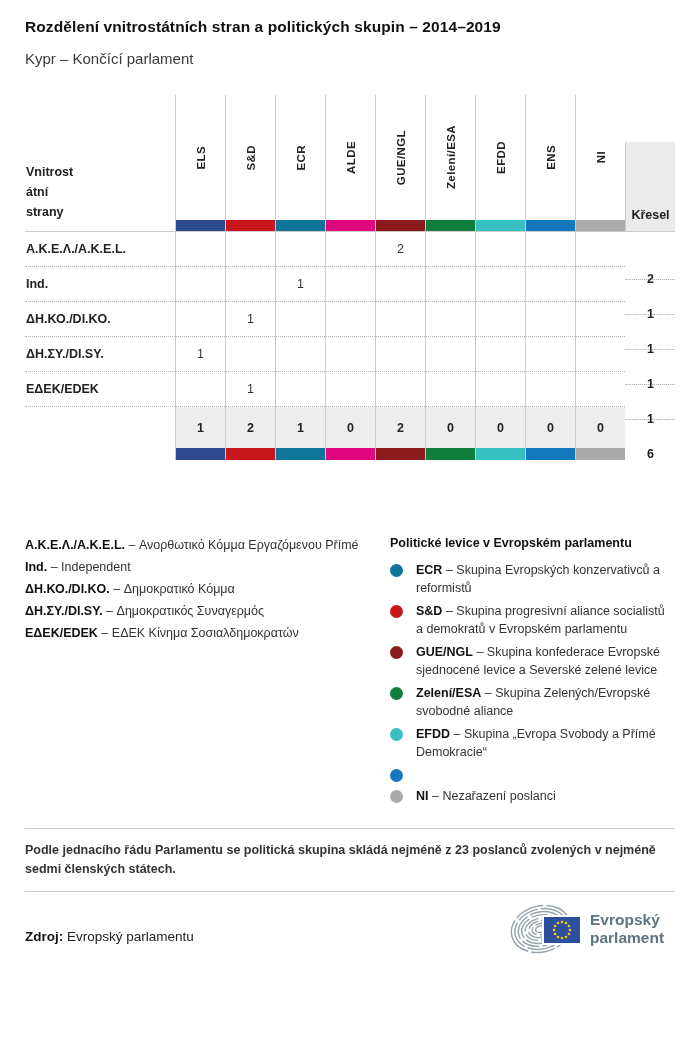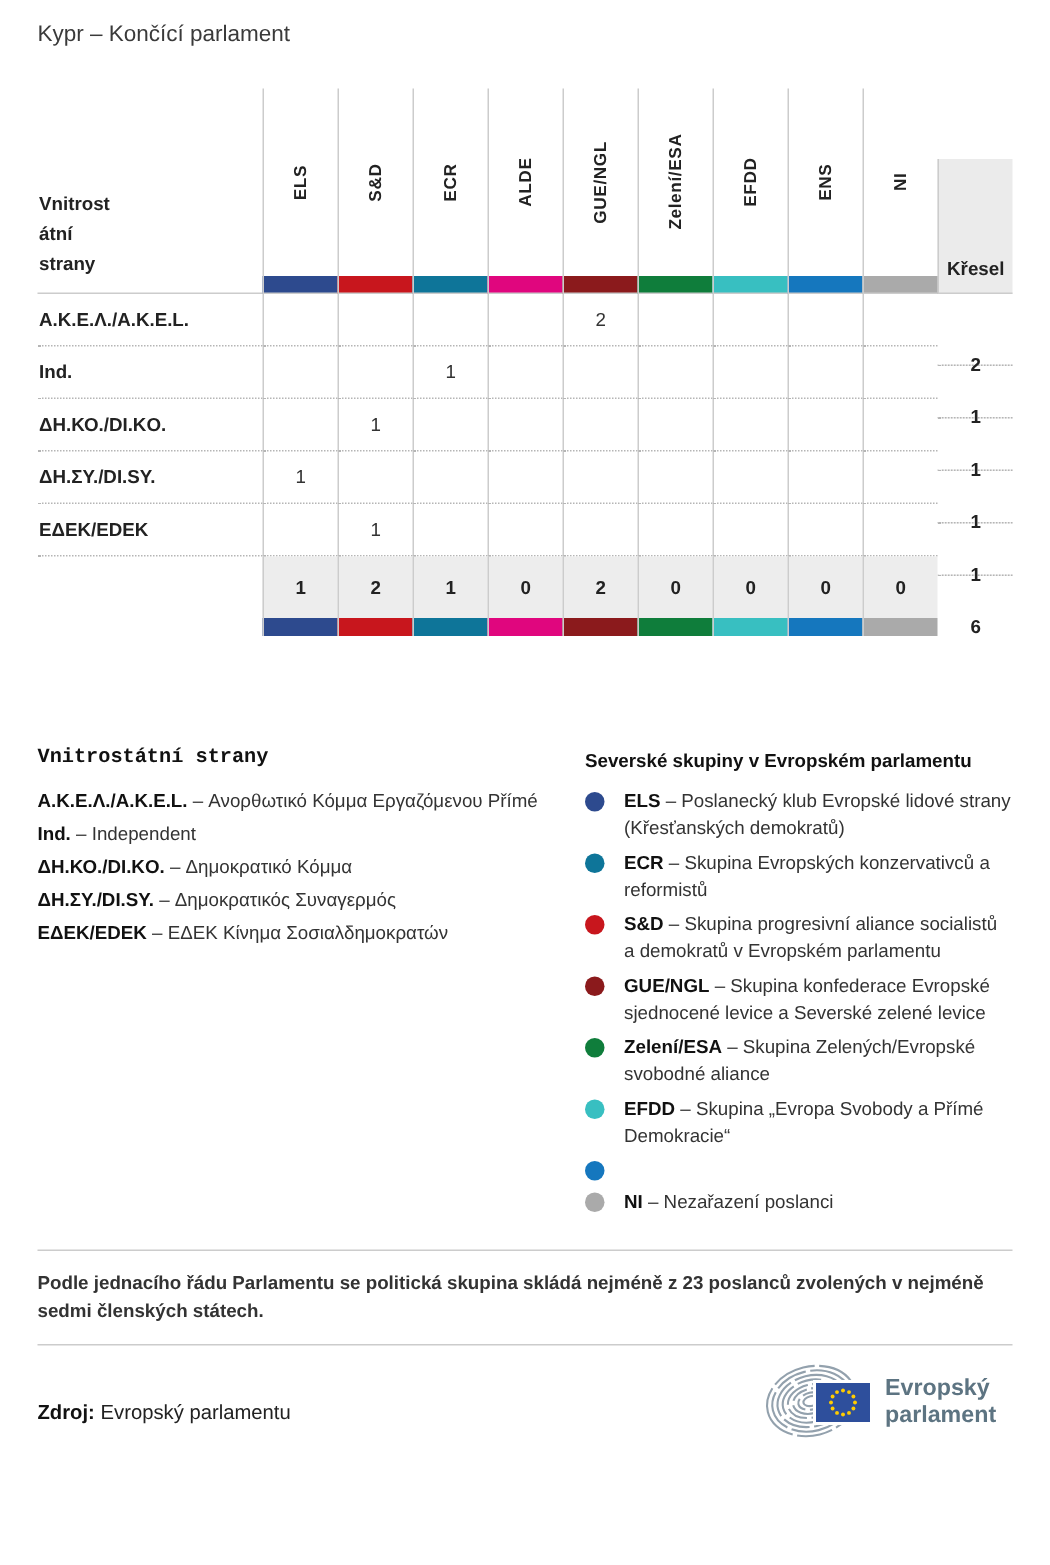--- a/index.html
+++ b/index.html
@@ -59,20 +59,21 @@
   .footnote{font-size:12.5px;line-height:19px;color:#333;margin-top:12px;max-width:640px;font-weight:bold;}
   .source-row{display:flex;justify-content:space-between;align-items:flex-end;margin-top:10px;}
   .source{font-size:13.5px;color:#222;padding-bottom:10px;}
   .source b{color:#111;}
 </style>
 </head>
 <body>
 
 <div class="page">
 
+  <h1 class="title">Rozdělení vnitrostátních stran a politických skupin – 2014–2019</h1>
   <h2 class="subtitle">Kypr – Končící parlament</h2>
 
   <div class="grid">
       <div class="cell corner hline" style="grid-area: 1 / 1 / span 2 / span 1;">Vnitrost
 átní
 strany</div>
       <div class="cell ghead" style="grid-area: 1 / 2 / span 1 / span 1;">
         <span class="vtext">ELS</span>
       </div>
       <div class="cell ghead" style="grid-area: 1 / 3 / span 1 / span 1;">
@@ -183,36 +184,31 @@
       <div class="cell bar" style="grid-area: 9 / 6 / span 1 / span 1; background: rgb(139, 26, 28);"></div>
       <div class="cell bar" style="grid-area: 9 / 7 / span 1 / span 1; background: rgb(15, 125, 59);"></div>
       <div class="cell bar" style="grid-area: 9 / 8 / span 1 / span 1; background: rgb(56, 191, 193);"></div>
       <div class="cell bar" style="grid-area: 9 / 9 / span 1 / span 1; background: rgb(21, 119, 190);"></div>
       <div class="cell bar" style="grid-area: 9 / 10 / span 1 / span 1; background: rgb(170, 170, 170);"></div>
       <div class="cell seatbg" style="grid-area: 9 / 11 / span 1 / span 1;"></div>
     </div>
 
   <div class="legends">
     <div class="pleg">
-      <h3 class="pleg-title">Vnitrostátní strany</h3>
       <div>
           <div class="pleg-item"><b>Α.Κ.Ε.Λ./A.K.E.L.</b><span> – Ανορθωτικό Κόμμα Εργαζόμενου Přímé</span></div>
           <div class="pleg-item"><b>Ind.</b><span> – Independent</span></div>
           <div class="pleg-item"><b>ΔΗ.ΚΟ./DI.KO.</b><span> – Δημοκρατικό Κόμμα</span></div>
           <div class="pleg-item"><b>ΔΗ.ΣΥ./DI.SY.</b><span> – Δημοκρατικός Συναγερμός</span></div>
           <div class="pleg-item"><b>ΕΔΕΚ/EDEK</b><span> – ΕΔΕΚ Κίνημα Σοσιαλδημοκρατών</span></div>
         </div>
     </div>
     <div class="gleg">
-      <h3 class="gleg-title">Severské skupiny v Evropském parlamentu</h3>
+      <h3 class="gleg-title">Politické levice v Evropském parlamentu</h3>
       <div>
-          <div class="gleg-item">
-            <span class="gdot" style="background: rgb(45, 74, 142);"></span>
-            <span><b>ELS</b><span> – Poslanecký klub Evropské lidové strany (Křesťanských demokratů)</span></span>
-          </div>
           <div class="gleg-item">
             <span class="gdot" style="background: rgb(14, 117, 153);"></span>
             <span><b>ECR</b><span> – Skupina Evropských konzervativců a reformistů</span></span>
           </div>
           <div class="gleg-item">
             <span class="gdot" style="background: rgb(200, 22, 29);"></span>
             <span><b>S&amp;D</b><span> – Skupina progresivní aliance socialistů a demokratů v Evropském parlamentu</span></span>
           </div>
           <div class="gleg-item">
             <span class="gdot" style="background: rgb(139, 26, 28);"></span>

